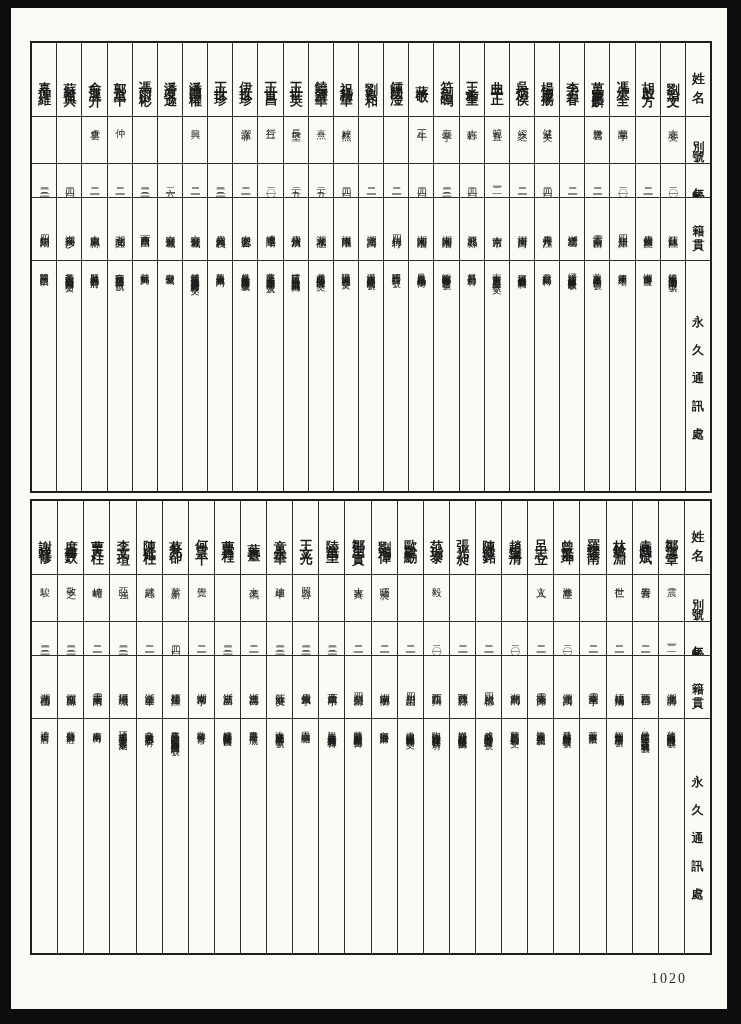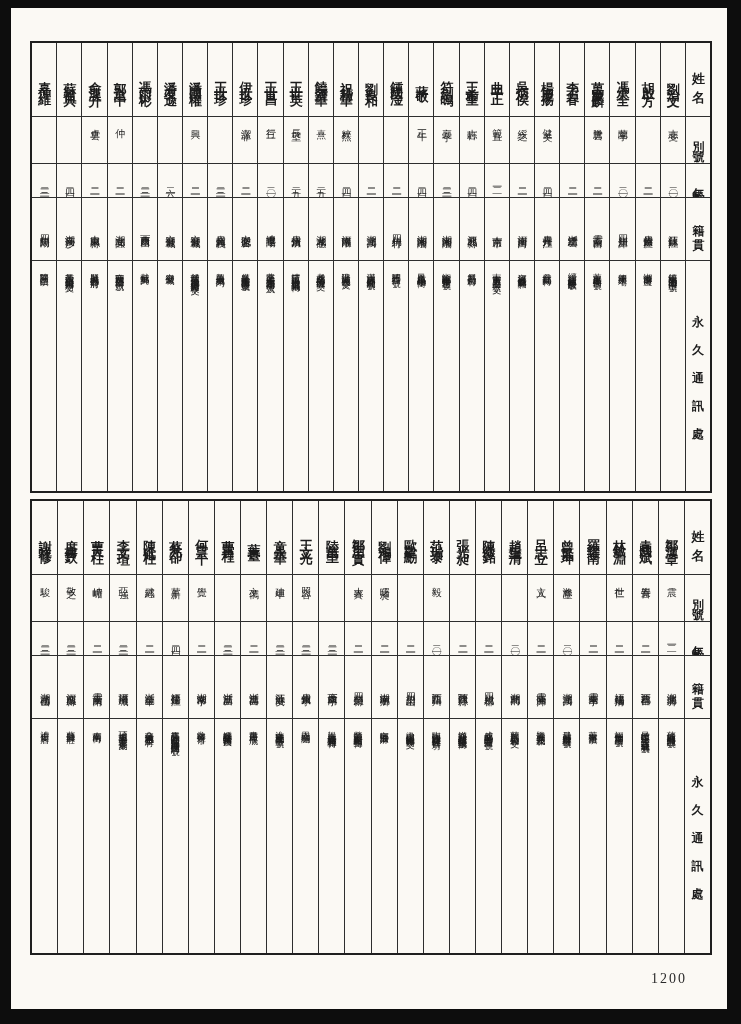--- a/index.html
+++ b/index.html
@@ -972,14 +972,14 @@
           <span>二三</span>
         </div>
         <div class="cell c-native">
           <span>湖北禮山</span>
         </div>
         <div class="cell c-address">
           <span>禮山夏店</span>
         </div>
       </div>
     </div>
-  <div class="page-number">1200</div>
+  <div class="page-number">1020</div>
 </div>
 
 </body></html>

